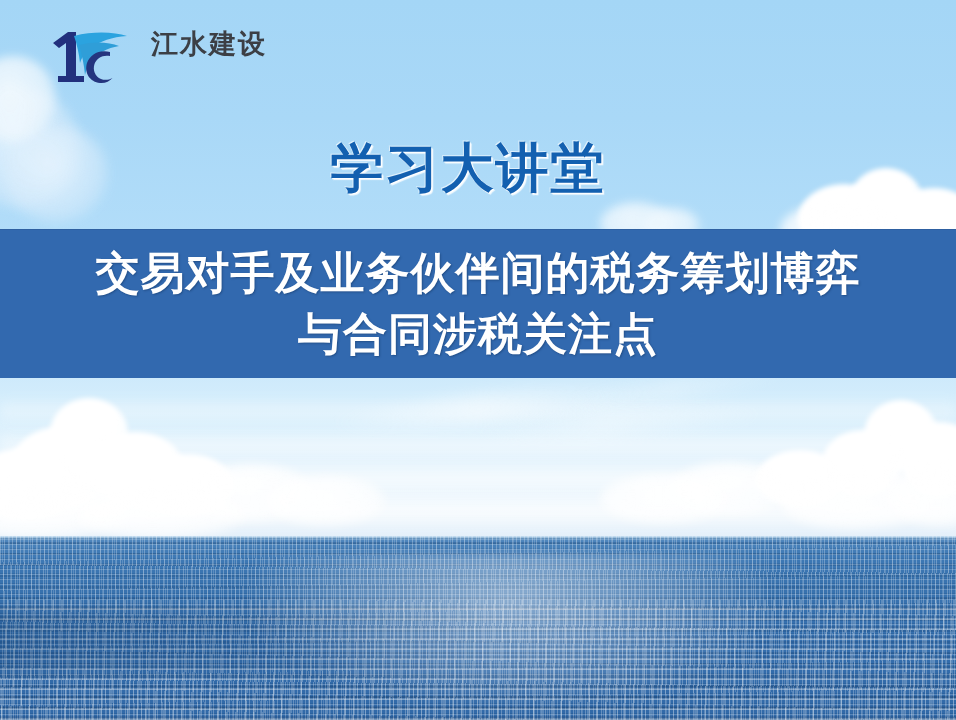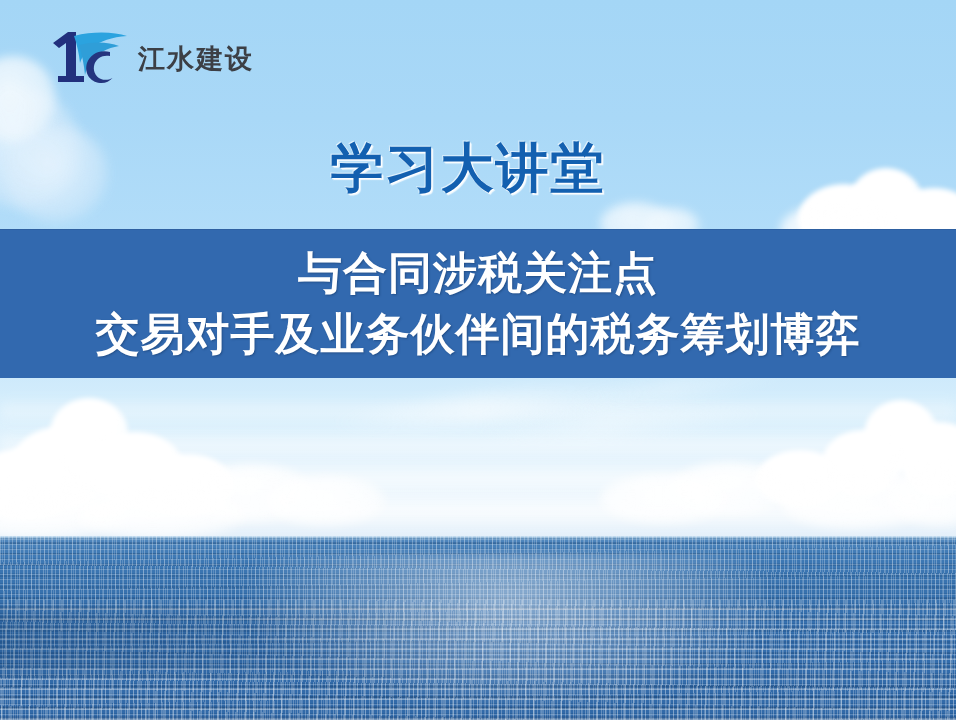--- a/index.html
+++ b/index.html
@@ -141,21 +141,21 @@
   
   .wave-sweep {
     position:absolute; left:-30px; top:74px; width:520px; height:62px;
     background:linear-gradient(100deg, rgba(22,62,108,.26) 0%, rgba(22,62,108,.12) 55%, rgba(22,62,108,0) 100%);
     filter:blur(7px);
   }
 
   
   .logo-block {
     position:absolute; left:48px; top:28px;
-    display:flex; align-items:center; gap:10px;
+    display:flex; gap:23px;
   }
   .logo-mark { width:80px; height:58px; display:block; flex:0 0 auto; }
   .logo-words { display:flex; flex-direction:column; line-height:1; padding-top:2px; }
   .logo-cn {
     font-size:27px; font-weight:700; letter-spacing:2px;
     color:#3c3f45; white-space:nowrap;
     font-family:"DejaVu Sans","Liberation Sans",sans-serif;
   }
   .logo-en {
     font-size:26px; font-weight:400; letter-spacing:3px;
@@ -271,17 +271,17 @@
                C122 104 113 105 106 102 C94 97 89 84 93 72 C97 60 110 53 124 56 Z" fill="#24357f"></path>
     </svg>
     <div class="logo-words">
       <div class="logo-cn">江水建设</div>
     </div>
   </div>
 
   <div class="main-title">学习大讲堂</div>
 
   <div class="subtitle-banner">
+    <div class="subtitle-line">交易对手及业务伙伴间的税务筹划博弈</div>
     <div class="subtitle-line">与合同涉税关注点</div>
-    <div class="subtitle-line">交易对手及业务伙伴间的税务筹划博弈</div>
   </div>
 
 </div>
 
 </body></html>

